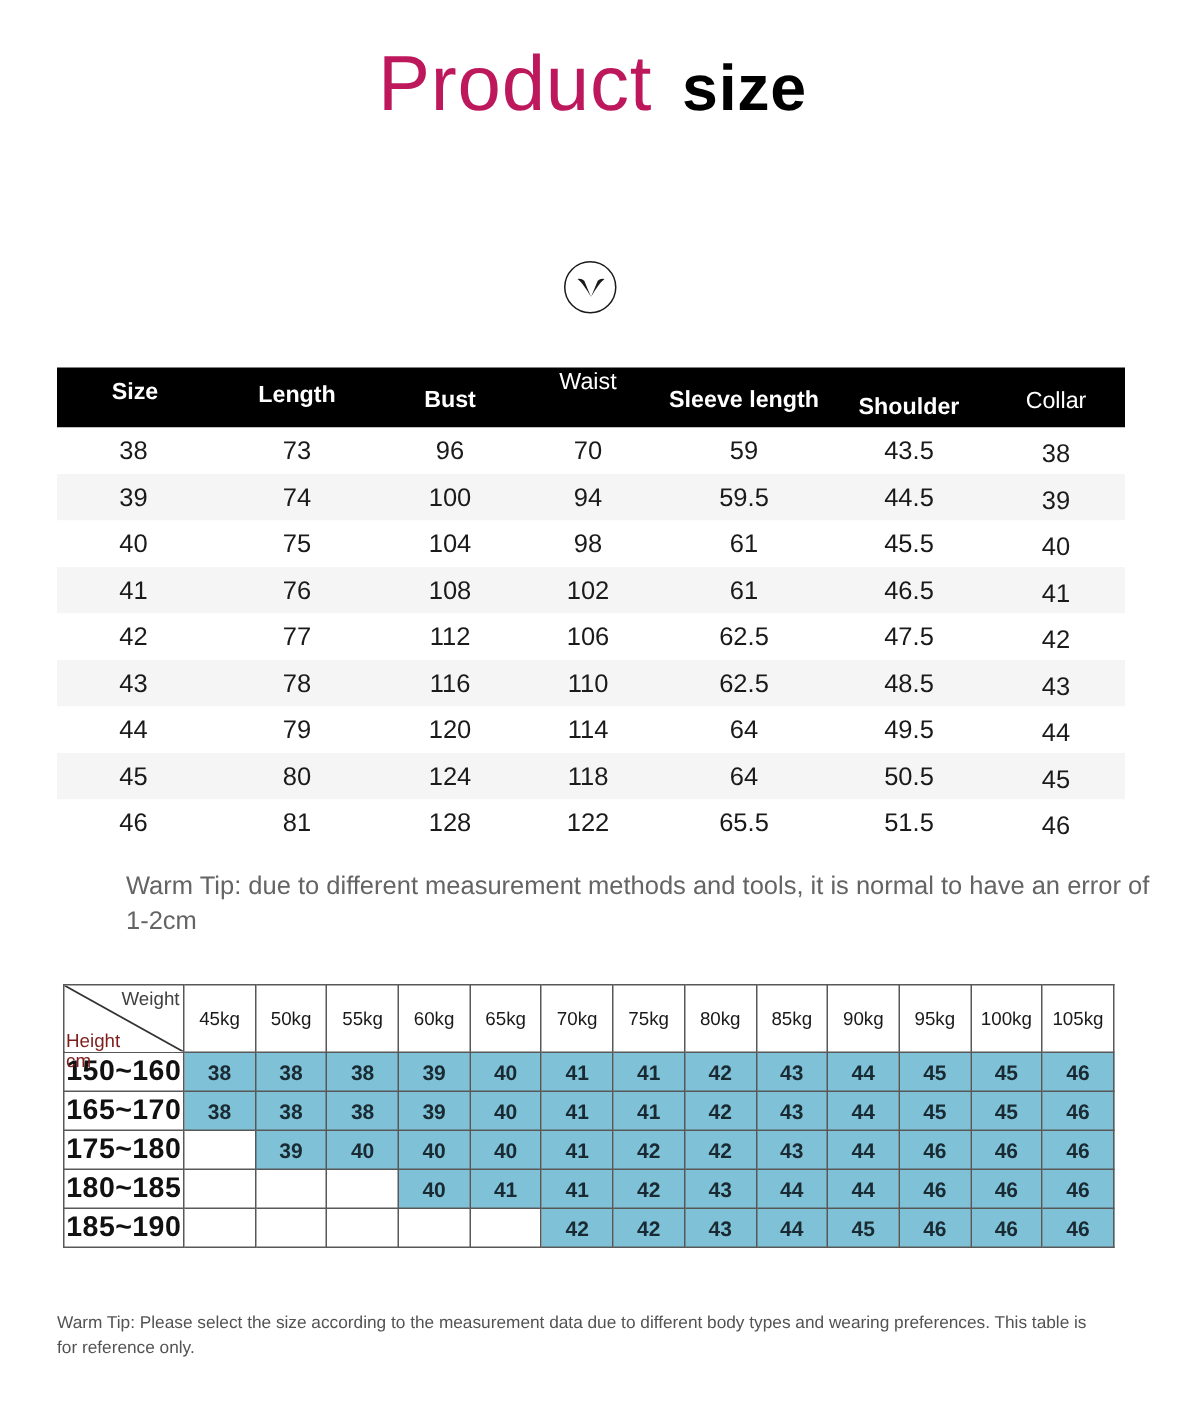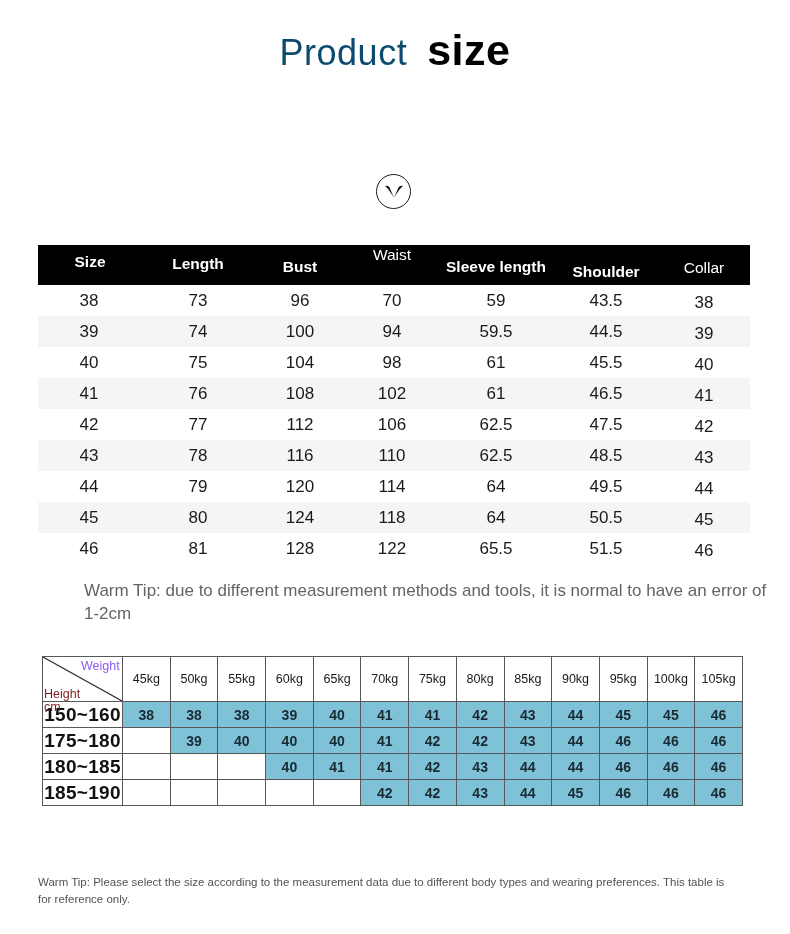--- a/index.html
+++ b/index.html
@@ -21,24 +21,24 @@
   
   .title-wrap {
     position: absolute;
     left: 0;
     top: 26px;
     width: 790px;
     text-align: center;
     white-space: nowrap;
   }
   .title-light {
-    font-size: 36px;
+    font-size: 52px;
     font-weight: 300;
     letter-spacing: 0.5px;
-    color: #0c4a6e;
+    color: #be185d;
   }
   .title-bold {
     font-size: 43px;
     font-weight: 700;
     letter-spacing: 0.5px;
     color: #000000;
     margin-left: 20px;
   }
 
   
@@ -158,21 +158,21 @@
   }
   .corner-diag line { stroke: #333333; stroke-width: 1.2; }
   .corner-weight {
     position: absolute;
     right: 3px;
     top: 3px;
     width: 38px;
     font-size: 12.5px;
     line-height: 1.0;
     text-align: left;
-    color: #8b5cf6;
+    color: #404040;
   }
   .corner-height {
     position: absolute;
     left: 1px;
     bottom: -12px;
     width: 46px;
     font-size: 12.5px;
     line-height: 1.0;
     text-align: left;
     color: #7f1d1d;
@@ -382,20 +382,36 @@
         <td class="filled">41</td>
         <td class="filled">41</td>
         <td class="filled">42</td>
         <td class="filled">43</td>
         <td class="filled">44</td>
         <td class="filled">45</td>
         <td class="filled">45</td>
         <td class="filled">46</td>
       </tr>
       <tr>
+        <td class="rowhead">165~170</td>
+        <td class="filled">38</td>
+        <td class="filled">38</td>
+        <td class="filled">38</td>
+        <td class="filled">39</td>
+        <td class="filled">40</td>
+        <td class="filled">41</td>
+        <td class="filled">41</td>
+        <td class="filled">42</td>
+        <td class="filled">43</td>
+        <td class="filled">44</td>
+        <td class="filled">45</td>
+        <td class="filled">45</td>
+        <td class="filled">46</td>
+      </tr>
+      <tr>
         <td class="rowhead">175~180</td>
         <td class="empty"></td>
         <td class="filled">39</td>
         <td class="filled">40</td>
         <td class="filled">40</td>
         <td class="filled">40</td>
         <td class="filled">41</td>
         <td class="filled">42</td>
         <td class="filled">42</td>
         <td class="filled">43</td>

